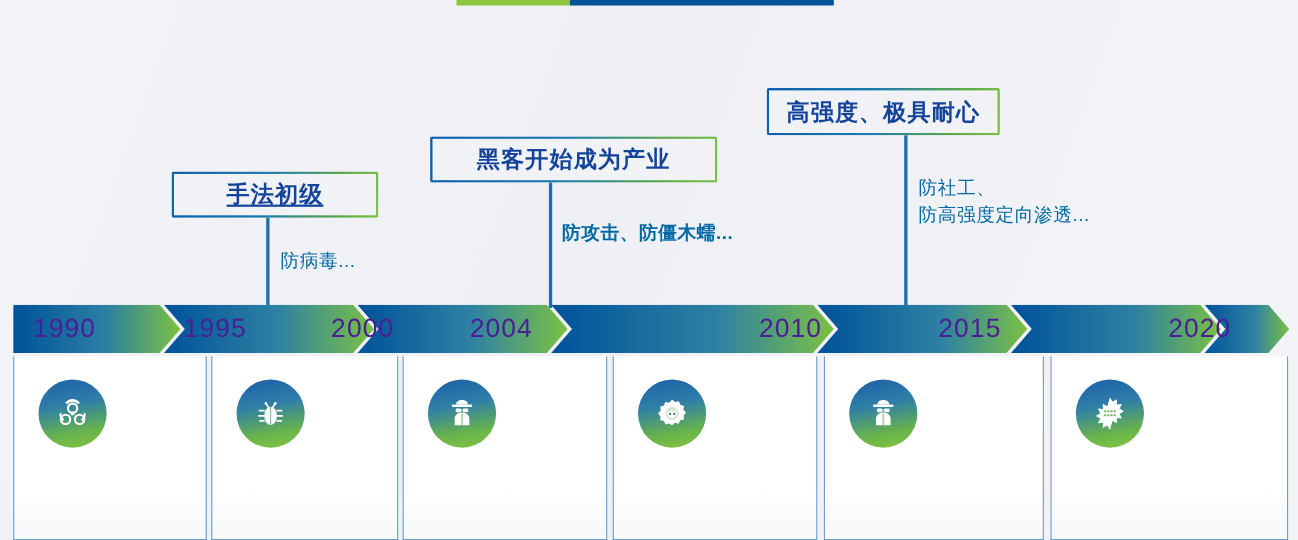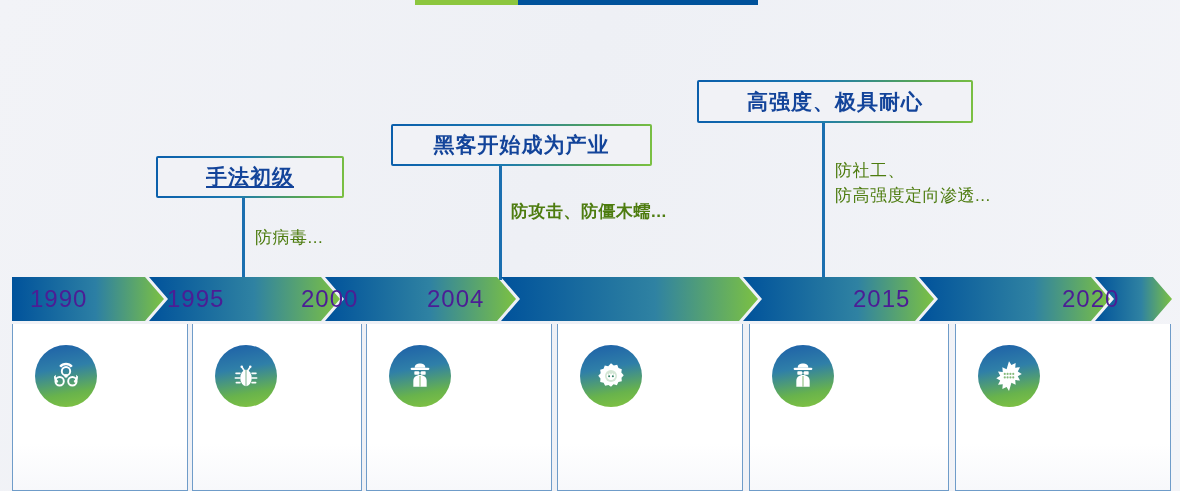--- a/index.html
+++ b/index.html
@@ -49,37 +49,37 @@
     letter-spacing: 1px;
     white-space: nowrap;
     background-image:
       linear-gradient(#f1f2f6, #f1f2f6),
       linear-gradient(100deg, #0a5eab 0%, #1c7ab0 45%, #5aa84e 80%, #7cc142 100%);
     background-origin: border-box;
     background-clip: padding-box, border-box;
   }
   .callout-1 { left: 156px; top: 156px; width: 188px; height: 42px; text-decoration: underline; }
   .callout-2 { left: 391px; top: 124px; width: 261px; height: 42px; }
-  .callout-3 { left: 697px; top: 80px;  width: 276px; height: 43px; }
+  .callout-3 { left: 697px; top: 80px;  width: 212px; height: 43px; }
 
   
   .connector {
     position: absolute;
     width: 3px;
     background: #1b6fb0;
   }
   .conn-1 { left: 242px; top: 198px; height: 82px; }
   .conn-2 { left: 499px; top: 166px; height: 114px; }
   .conn-3 { left: 822px; top: 123px; height: 157px; }
 
   
   .note {
     position: absolute;
     font-size: 17px;
-    color: #4d7c0f;
+    color: #0369a1;
     line-height: 1.45;
     white-space: pre-line;
     letter-spacing: 0.5px;
   }
   .note-1 { left: 255px; top: 226px; }
   .note-2 { left: 511px; top: 200px; font-weight: bold; }
   .note-3 { left: 835px; top: 159px; }
 
   
   .timeline {
@@ -214,20 +214,23 @@
       <span class="chev-label">1990</span>
     </div>
   <div class="chev" style="left:155px;">
       <span class="chev-label">1995</span>
     </div>
   <div class="chev" style="left:289px;">
       <span class="chev-label">2000</span>
     </div>
   <div class="chev" style="left:415px;">
       <span class="chev-label">2004</span>
+    </div>
+  <div class="chev" style="left:678px;">
+      <span class="chev-label">2010</span>
     </div>
   <div class="chev" style="left:841px;">
       <span class="chev-label">2015</span>
     </div>
   <div class="chev" style="left:1005px;margin-left:45px;">
       <span class="chev-label">2020</span>
     </div>
 </div>
 
 <div class="card" style="left:12px;  width:176px;">

